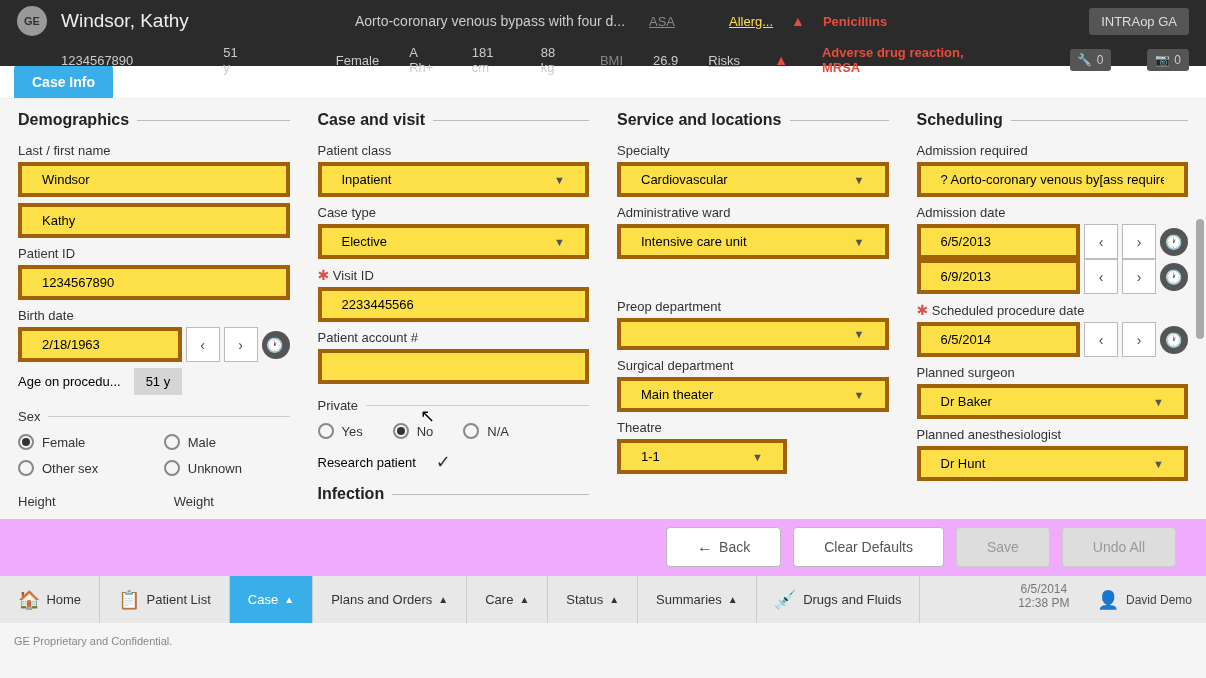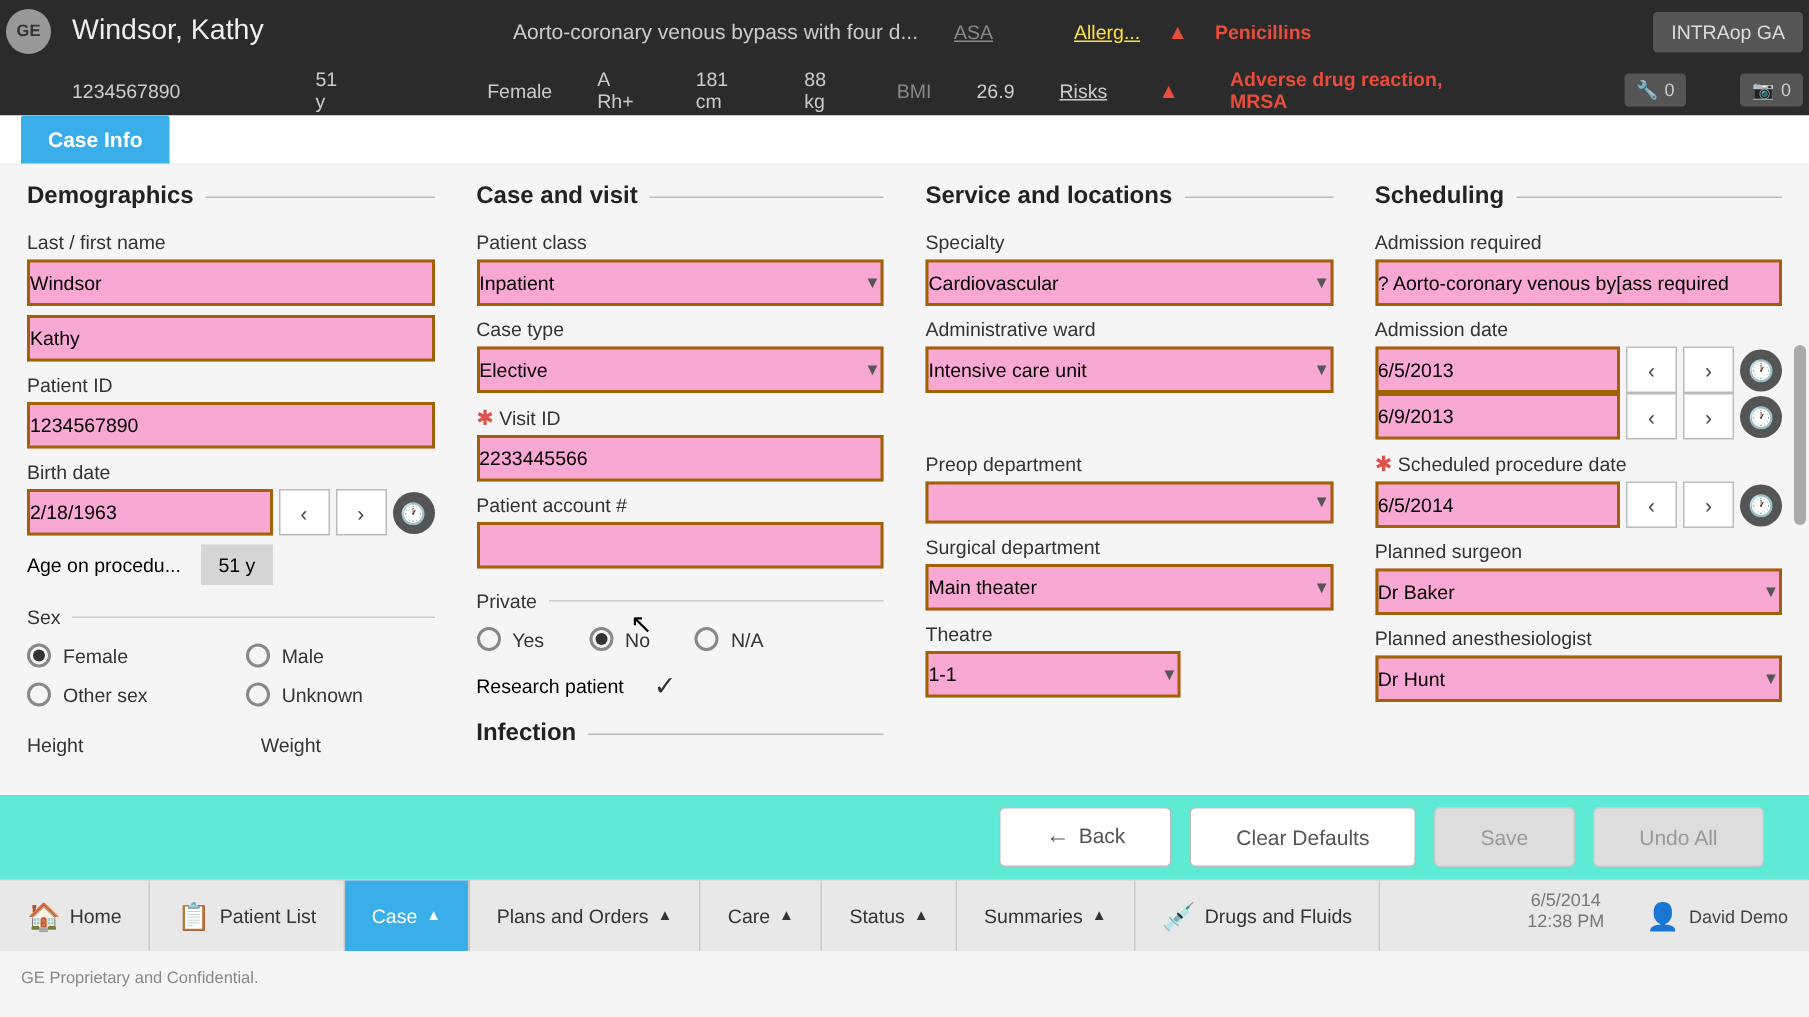--- a/index.html
+++ b/index.html
@@ -1,19 +1,19 @@
 <!DOCTYPE html>
 <html><head>
 <meta charset="utf-8">
 <style>
 * { box-sizing: border-box; margin: 0; padding: 0; font-family: Arial, Helvetica, sans-serif; }
 body { background: #f5f5f5; width: 1206px; height: 678px; overflow: hidden; position: relative; }
 
 
-.header { background: #2b2b2b; color: #ddd; height: 77px; padding: 0 4px; }
+.header { background: #2b2b2b; color: #ddd; height: 66px; padding: 0 17px; }
 .header-row1 { display: flex; align-items: center; height: 42px; gap: 14px; }
 .header-row2 { display: flex; align-items: center; height: 36px; gap: 30px; padding-left: 44px; font-size: 13px; color: #ccc; }
 .ge-logo { width: 30px; height: 30px; border-radius: 50%; background: #999; display: flex; align-items: center; justify-content: center; font-size: 11px; font-weight: bold; color: #333; }
 .patient-name { font-size: 19px; color: #eee; font-weight: 500; width: 280px; }
 .procedure-title { font-size: 14px; color: #ccc; width: 280px; }
 .asa-label { font-size: 13px; color: #888; text-decoration: underline; }
 .allerg-label { font-size: 13px; color: #fde047; text-decoration: underline; margin-left: 40px; }
 .warn-icon { color: #e74c3c; font-size: 14px; margin: 0 4px; }
 .warn-text { color: #e74c3c; font-size: 13px; font-weight: bold; }
 .intraop-btn { background: #555; color: #ddd; border: none; padding: 6px 12px; border-radius: 3px; font-size: 13px; margin-left: auto; }
@@ -24,21 +24,21 @@
 .tab-row { background: #fff; border-bottom: 1px solid #eee; padding-left: 14px; }
 .tab-active { background: #3aaee8; color: #fff; border: none; padding: 8px 18px; font-size: 14px; border-radius: 2px 2px 0 0; font-weight: bold; }
 
 
 .content { display: flex; padding: 12px 18px 0 18px; gap: 28px; height: 420px; position: relative; }
 .col { flex: 1; min-width: 0; }
 .section-title { font-size: 16px; font-weight: bold; color: #222; display: flex; align-items: center; gap: 8px; margin-bottom: 14px; }
 .section-title .line { flex: 1; height: 1px; background: #bbb; }
 .field-label { font-size: 13px; color: #333; margin-bottom: 4px; margin-top: 8px; }
 .req { color: #d9534f; font-size: 14px; }
-input[type=text], .select-box { width: 100%; padding: 6px 0; font-size: 13px; border: 2px solid #a16207; background: #f9a8d4; }
+input[type=text], .select-box { width: 100%; padding: 6px 20px; font-size: 13px; border: 4px solid #a16207; background: #fde047; }
 .select-box { display: flex; justify-content: space-between; align-items: center; cursor: pointer; }
 .caret { font-size: 11px; color: #555; }
 .date-row { display: flex; gap: 4px; align-items: stretch; }
 .date-row input { flex: 1; }
 .date-btn { width: 34px; border: 1px solid #bbb; background: #fff; display: flex; align-items: center; justify-content: center; font-size: 14px; color: #444; cursor: pointer; }
 .date-btn.dark { background: #555; color: #fff; border-radius: 50%; width: 28px; height: 28px; border: none; align-self: center; }
 .age-row { display: flex; align-items: center; gap: 13px; margin-top: 6px; font-size: 13px; }
 .age-val { background: #d5d5d5; padding: 6px 12px; }
 .sub-title { font-size: 13px; color: #333; display: flex; align-items: center; gap: 8px; margin-top: 14px; }
 .sub-title .line { flex: 1; height: 1px; background: #ccc; }
@@ -50,21 +50,21 @@
 .check-row { display: flex; align-items: center; gap: 20px; margin-top: 12px; font-size: 13px; }
 .checkmark { font-size: 18px; color: #333; }
 .hw-row { display: flex; gap: 40px; margin-top: 10px; }
 .hw-col { flex: 1; }
 .sel-narrow { width: 170px; }
 
 
 .scroll-ind { position: absolute; right: 2px; top: 120px; width: 8px; height: 120px; background: #aaa; border-radius: 4px; }
 
 
-.action-bar { display: flex; gap: 12px; justify-content: flex-end; padding: 8px 30px; background: #5eead4; }
+.action-bar { display: flex; gap: 12px; justify-content: flex-end; padding: 8px 30px; background: #f0abfc; }
 .act-btn { padding: 10px 30px; font-size: 14px; border: 1px solid #bbb; background: #fff; border-radius: 4px; color: #555; cursor: pointer; }
 .act-btn.disabled { background: #ddd; color: #999; border-color: #ccc; }
 .act-btn .arrow { font-size: 16px; margin-right: 6px; }
 
 
 .bottom-nav { display: flex; background: #e8e8e8; border-top: 1px solid #ccc; height: 48px; }
 .nav-item { padding: 8px 18px; font-size: 13px; color: #333; display: flex; align-items: center; gap: 6px; border-right: 1px solid #ccc; cursor: pointer; }
 .nav-item.active { background: #3aaee8; color: #fff; }
 .nav-caret { font-size: 10px; }
 .nav-time { margin-left: auto; text-align: center; font-size: 12px; color: #777; padding: 6px 14px; }

